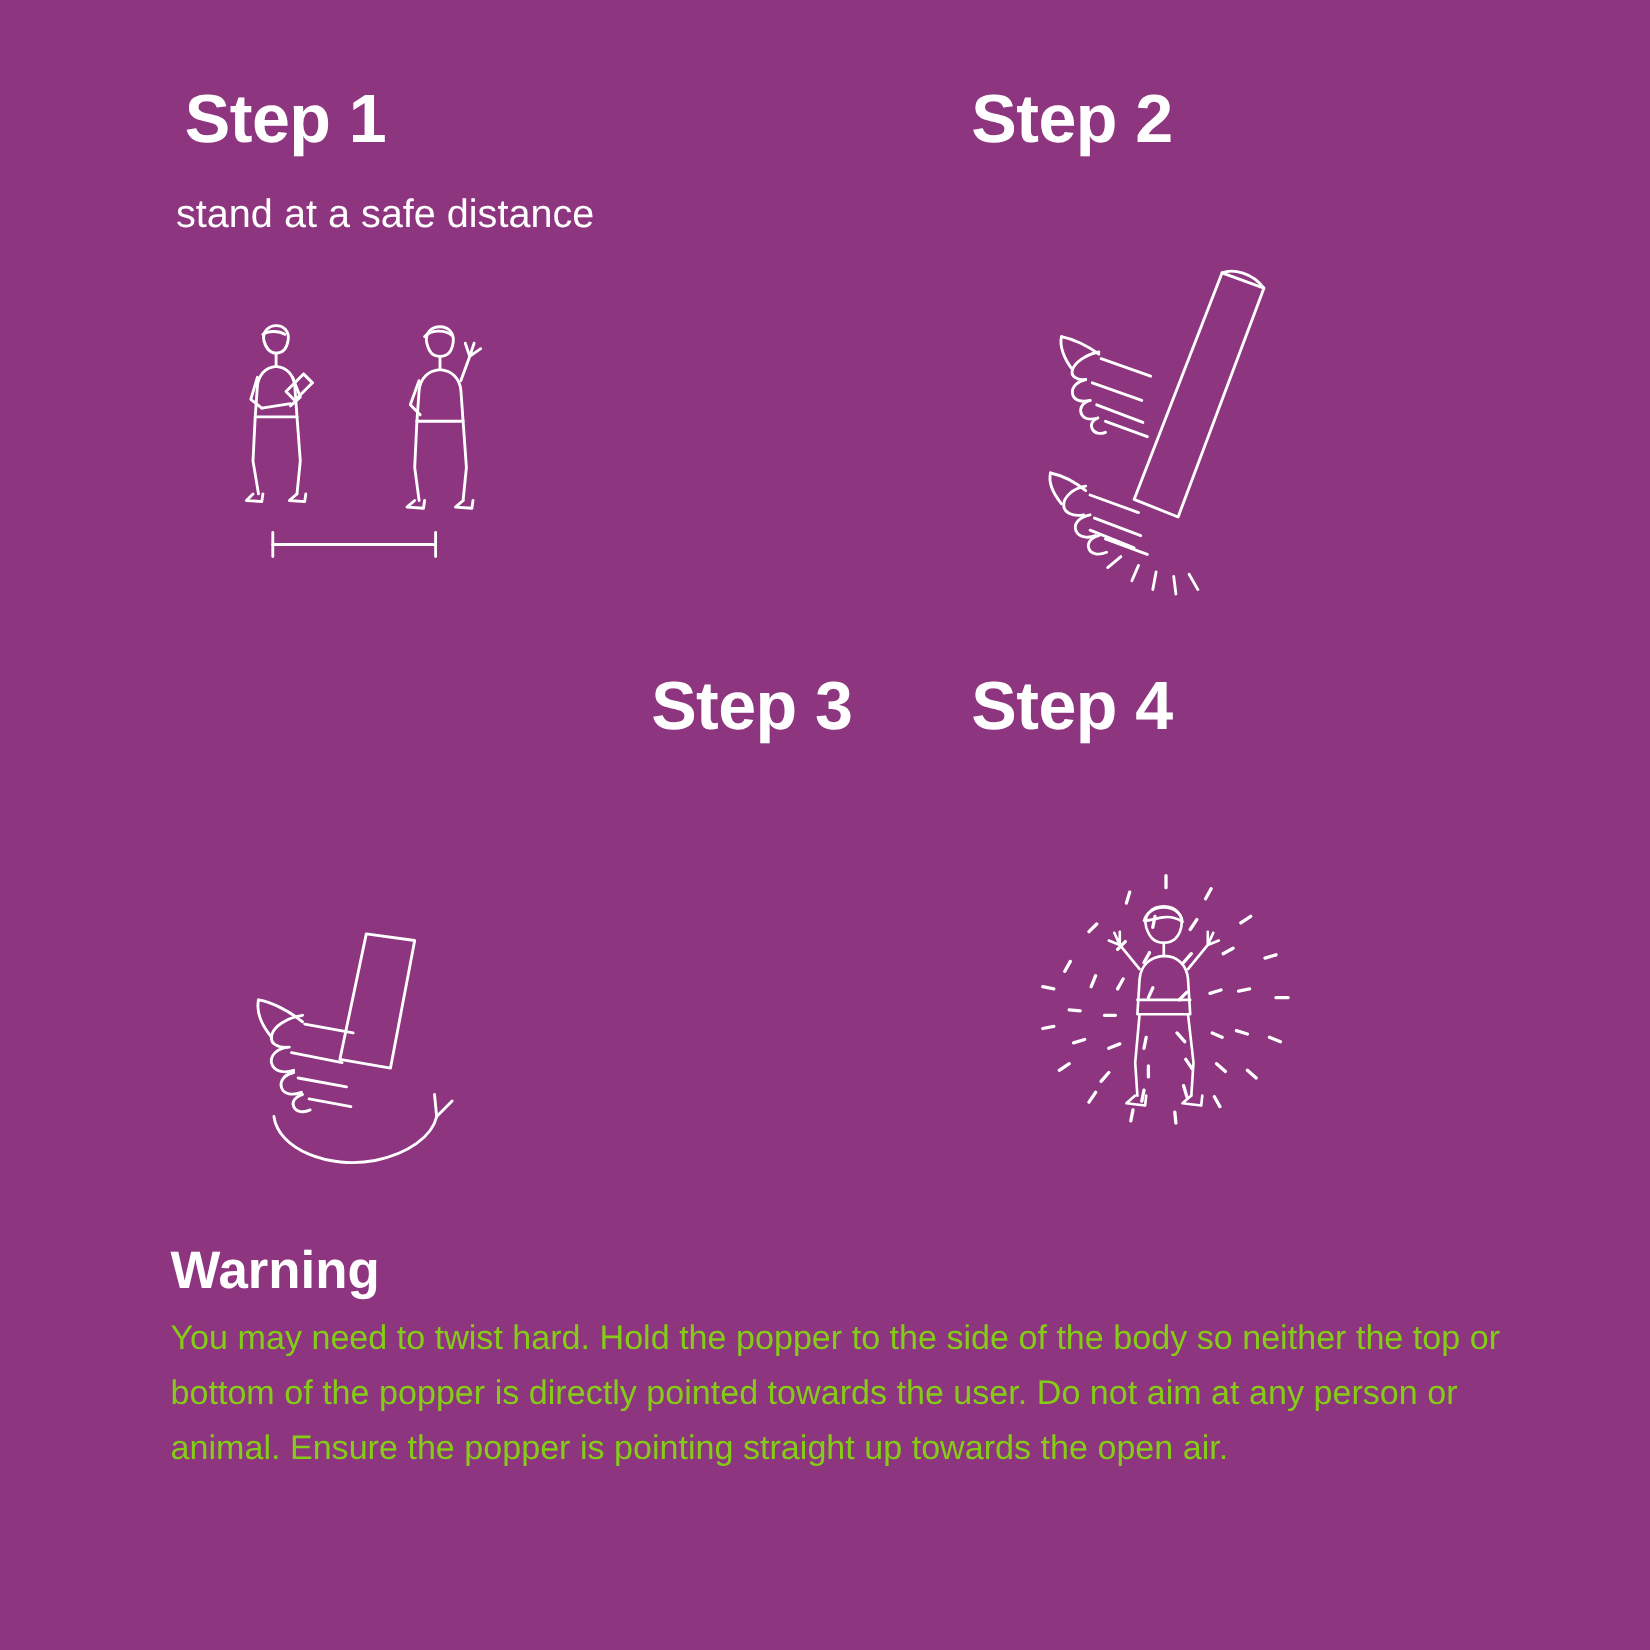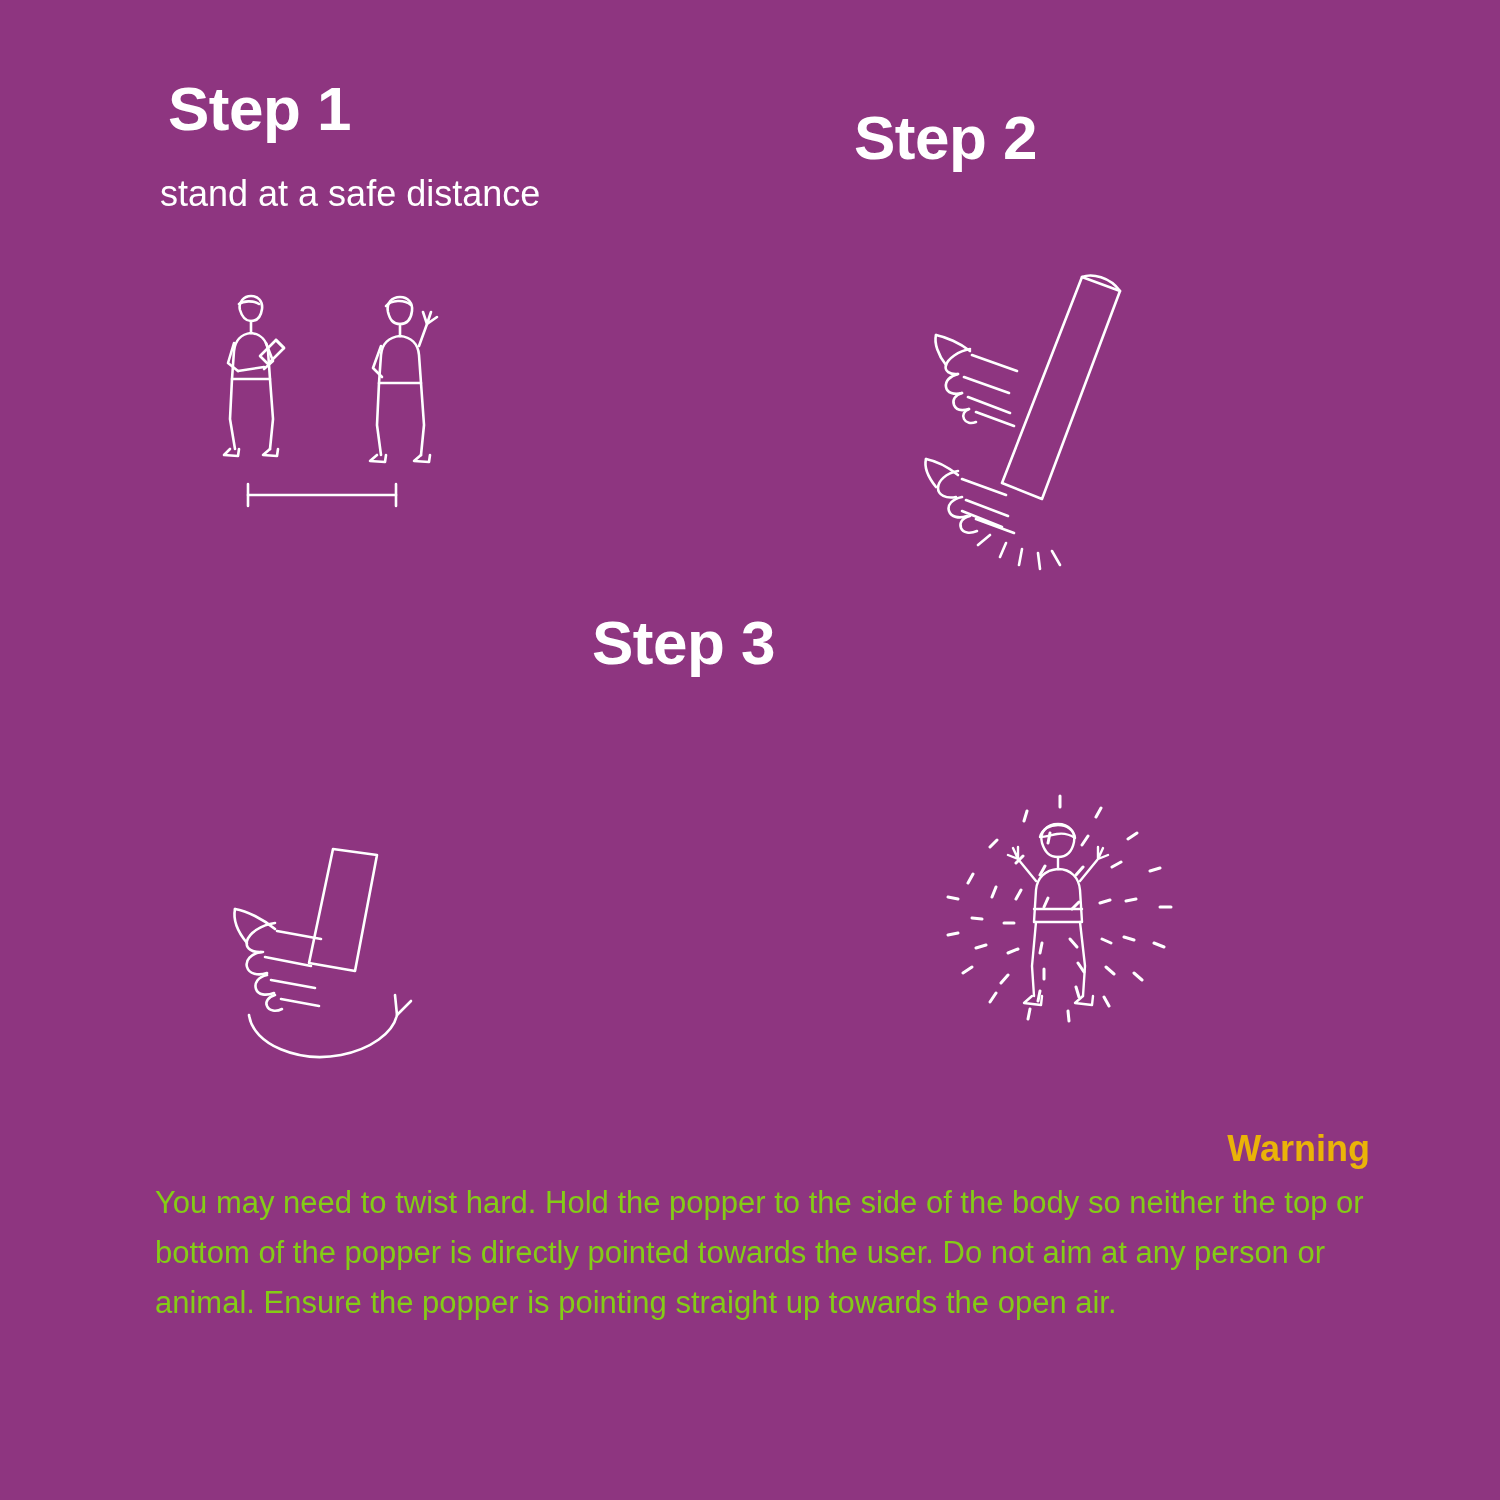--- a/index.html
+++ b/index.html
@@ -24,21 +24,21 @@
     position: absolute;
     left: 0; top: 0;
     width: 1200px;
     height: 1120px;
   }
   .step {
     position: absolute;
     width: 620px;
   }
   .step-1 { left: 160px; top: 78px; }
-  .step-2 { left: 846px; top: 78px; margin-top: 29px; }
+  .step-2 { left: 875px; top: 78px; }
   .step-3 { left: 155px; top: 612px; text-align: right; }
   .step-4 { left: 875px; top: 612px; }
 
   .step-title {
     font-size: 62px;
     font-weight: bold;
     letter-spacing: -0.5px;
     line-height: 1.0;
     margin: 0 0 26px 8px;
     color: #ffffff;
@@ -62,25 +62,24 @@
   .art-3 { left: 60px; top: 235px; }
   .art-4 { left: 45px; top: 175px; }
 
   .warning {
     position: absolute;
     left: 155px;
     top: 1128px;
     width: 1215px;
   }
   .warning-title {
-    font-size: 36px;
+    font-size: 48px;
     font-weight: bold;
     margin: 0 0 8px 0;
-    color: #eab308;
-    text-align: right;
+    color: #ffffff;
   }
   .warning-body {
     font-size: 31px;
     line-height: 1.62;
     margin: 0;
     color: #84cc16;
     font-weight: 400;
   }
 </style>
 </head>
@@ -173,20 +172,21 @@
           <path d="M32 96 c-10 -12 -14 -24 -12 -34"></path>
           <path d="M20 62 c12 2 28 10 40 20"></path>
 
           <path d="M34 168 c4 30 50 48 92 40 c30 -6 52 -22 56 -40"></path>
           <path d="M182 168 l-2 -20 M182 168 l14 -14"></path>
         </svg>
       </div>
     </div>
 
     <div class="step step-4">
+      <h2 class="step-title">Step 4</h2>
       <div class="art art-4">
         <svg width="280" height="250" viewBox="0 0 280 250" fill="none" stroke="#ffffff" stroke-width="2.4" stroke-linecap="round" stroke-linejoin="round">
 
           <path d="M122 56 c-3 -11 5 -19 16 -19 c11 0 18 8 16 18 c-2 10 -7 15 -16 15 c-9 0 -13 -5 -16 -14 z"></path>
           <path d="M120 50 c2 -8 10 -12 18 -12 c9 0 16 5 17 13 c-6 -4 -12 -5 -18 -4 c-6 1 -12 3 -17 3 z"></path>
           <path d="M138 70 l0 12"></path>
           <path d="M138 82 c-13 1 -21 9 -22 21 l-2 32 l48 0 l-2 -32 c-1 -12 -9 -21 -22 -21 z"></path>
           <path d="M116 94 l-18 -22 M98 72 l-5 -11 M98 72 l-10 -4 M98 72 l0 -12"></path>
           <path d="M160 94 l18 -22 M178 72 l5 -11 M178 72 l10 -4 M178 72 l0 -12"></path>
           <path d="M114 122 l48 0"></path>

